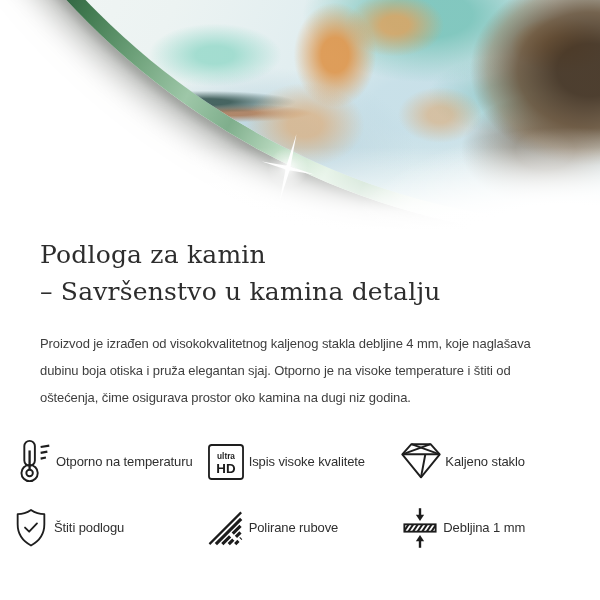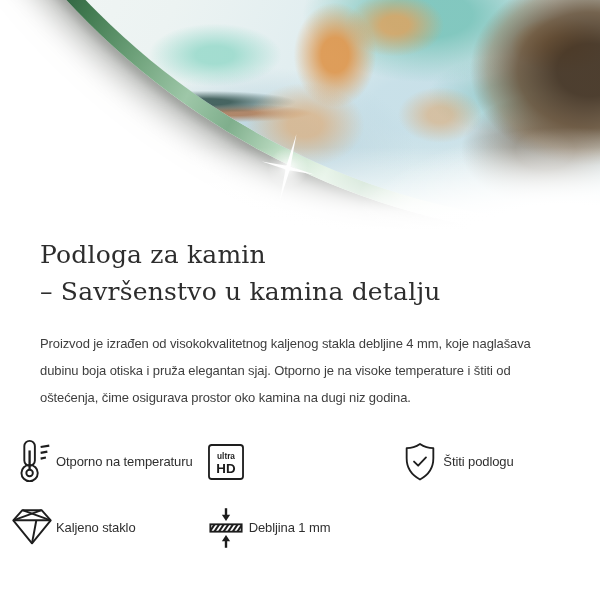--- a/index.html
+++ b/index.html
@@ -106,47 +106,62 @@
       </div>
 
       <div class="feature">
         <div class="ic">
           <svg width="46" height="46" viewBox="0 0 50 50">
             <rect class="stroke" x="6.5" y="6.5" width="37" height="37" rx="3" stroke-width="2.8"></rect>
             <text x="25" y="21.5" text-anchor="middle" font-family="Liberation Sans, sans-serif" font-size="9" font-weight="bold" fill="#1c1c1c">ultra</text>
             <text x="25" y="36.5" text-anchor="middle" font-family="Liberation Sans, sans-serif" font-size="14.5" font-weight="bold" fill="#1c1c1c">HD</text>
           </svg>
         </div>
-      </div>
-
-      <div class="feature">
-        <div class="ic">
-          <svg width="46" height="46" viewBox="0 0 50 50">
-            <path class="stroke" stroke-width="2.2" stroke-linejoin="round" d="M25 5.5 C29.5 8.5 34.5 10 39.5 10 L39.5 21 C39.5 32 33.5 39.5 25 44 C16.5 39.5 10.5 32 10.5 21 L10.5 10 C15.5 10 20.5 8.5 25 5.5 Z"></path>
-            <path class="stroke" stroke-width="2.4" stroke-linecap="round" stroke-linejoin="round" d="M18.5 24.5 L23 29 L31.5 20"></path>
-          </svg>
-        </div>
-        <div class="lbl">Štiti podlogu</div>
+        <div class="lbl">Ispis visoke kvalitete</div>
       </div>
 
       <div class="feature">
         <div class="ic">
           <svg width="48" height="48" viewBox="0 0 50 50">
             <g class="stroke" stroke-width="1.9" stroke-linejoin="round">
               <path d="M15 7.5 L35 7.5 L44.5 18 L25 42 L5.5 18 Z"></path>
               <line x1="5.5" y1="18" x2="44.5" y2="18"></line>
               <line x1="5.5" y1="18" x2="35" y2="7.5"></line>
               <line x1="15" y1="7.5" x2="44.5" y2="18"></line>
               <line x1="29.5" y1="18" x2="25" y2="42"></line>
             </g>
           </svg>
         </div>
         <div class="lbl">Kaljeno staklo</div>
       </div>
 
+      <div class="feature">
+        <div class="ic">
+          <svg width="46" height="46" viewBox="0 0 50 50">
+            <path class="stroke" stroke-width="2.2" stroke-linejoin="round" d="M25 5.5 C29.5 8.5 34.5 10 39.5 10 L39.5 21 C39.5 32 33.5 39.5 25 44 C16.5 39.5 10.5 32 10.5 21 L10.5 10 C15.5 10 20.5 8.5 25 5.5 Z"></path>
+            <path class="stroke" stroke-width="2.4" stroke-linecap="round" stroke-linejoin="round" d="M18.5 24.5 L23 29 L31.5 20"></path>
+          </svg>
+        </div>
+        <div class="lbl">Štiti podlogu</div>
+      </div>
+
+      <div class="feature">
+        <div class="ic">
+          <svg width="46" height="46" viewBox="0 0 50 50">
+            <g stroke="#1c1c1c" fill="none">
+              <line x1="7" y1="42.5" x2="41.5" y2="8" stroke-width="2.4"></line>
+              <line x1="14" y1="42.5" x2="41.5" y2="15" stroke-width="3.4"></line>
+              <line x1="21" y1="42.5" x2="41.5" y2="22" stroke-width="3.4" stroke-dasharray="12 4"></line>
+              <line x1="28" y1="42.5" x2="41.5" y2="29" stroke-width="3.4" stroke-dasharray="7 4"></line>
+              <line x1="35" y1="42.5" x2="41.5" y2="36" stroke-width="3.4" stroke-dasharray="5 3"></line>
+            </g>
+          </svg>
+        </div>
+        <div class="lbl">Polirane rubove</div>
+      </div>
 
       <div class="feature">
         <div class="ic">
           <svg width="46" height="46" viewBox="0 0 50 50">
             <defs>
                 <clipPath id="barclip">
                   <rect x="8" y="21" width="34" height="8"></rect>
                 </clipPath>
               </defs>
             <rect class="stroke" x="8" y="21" width="34" height="8" stroke-width="2"></rect>

